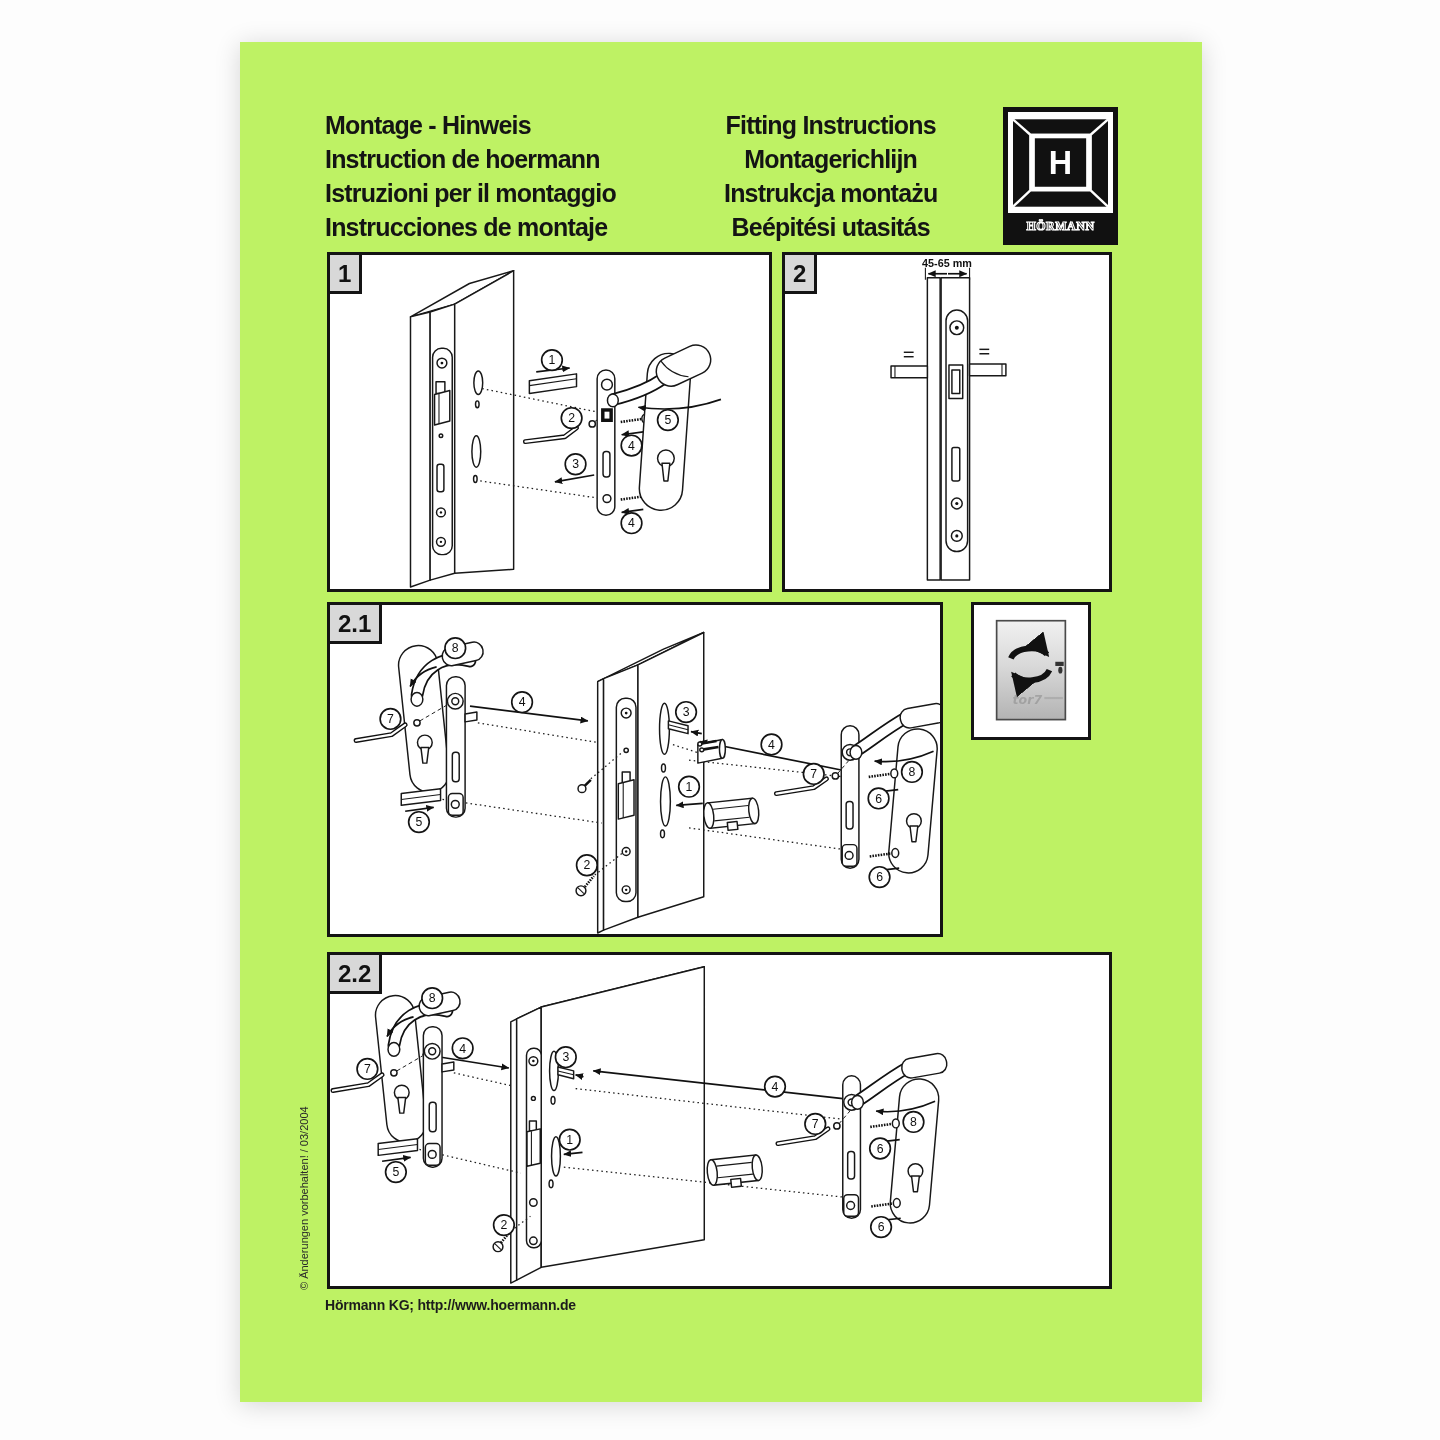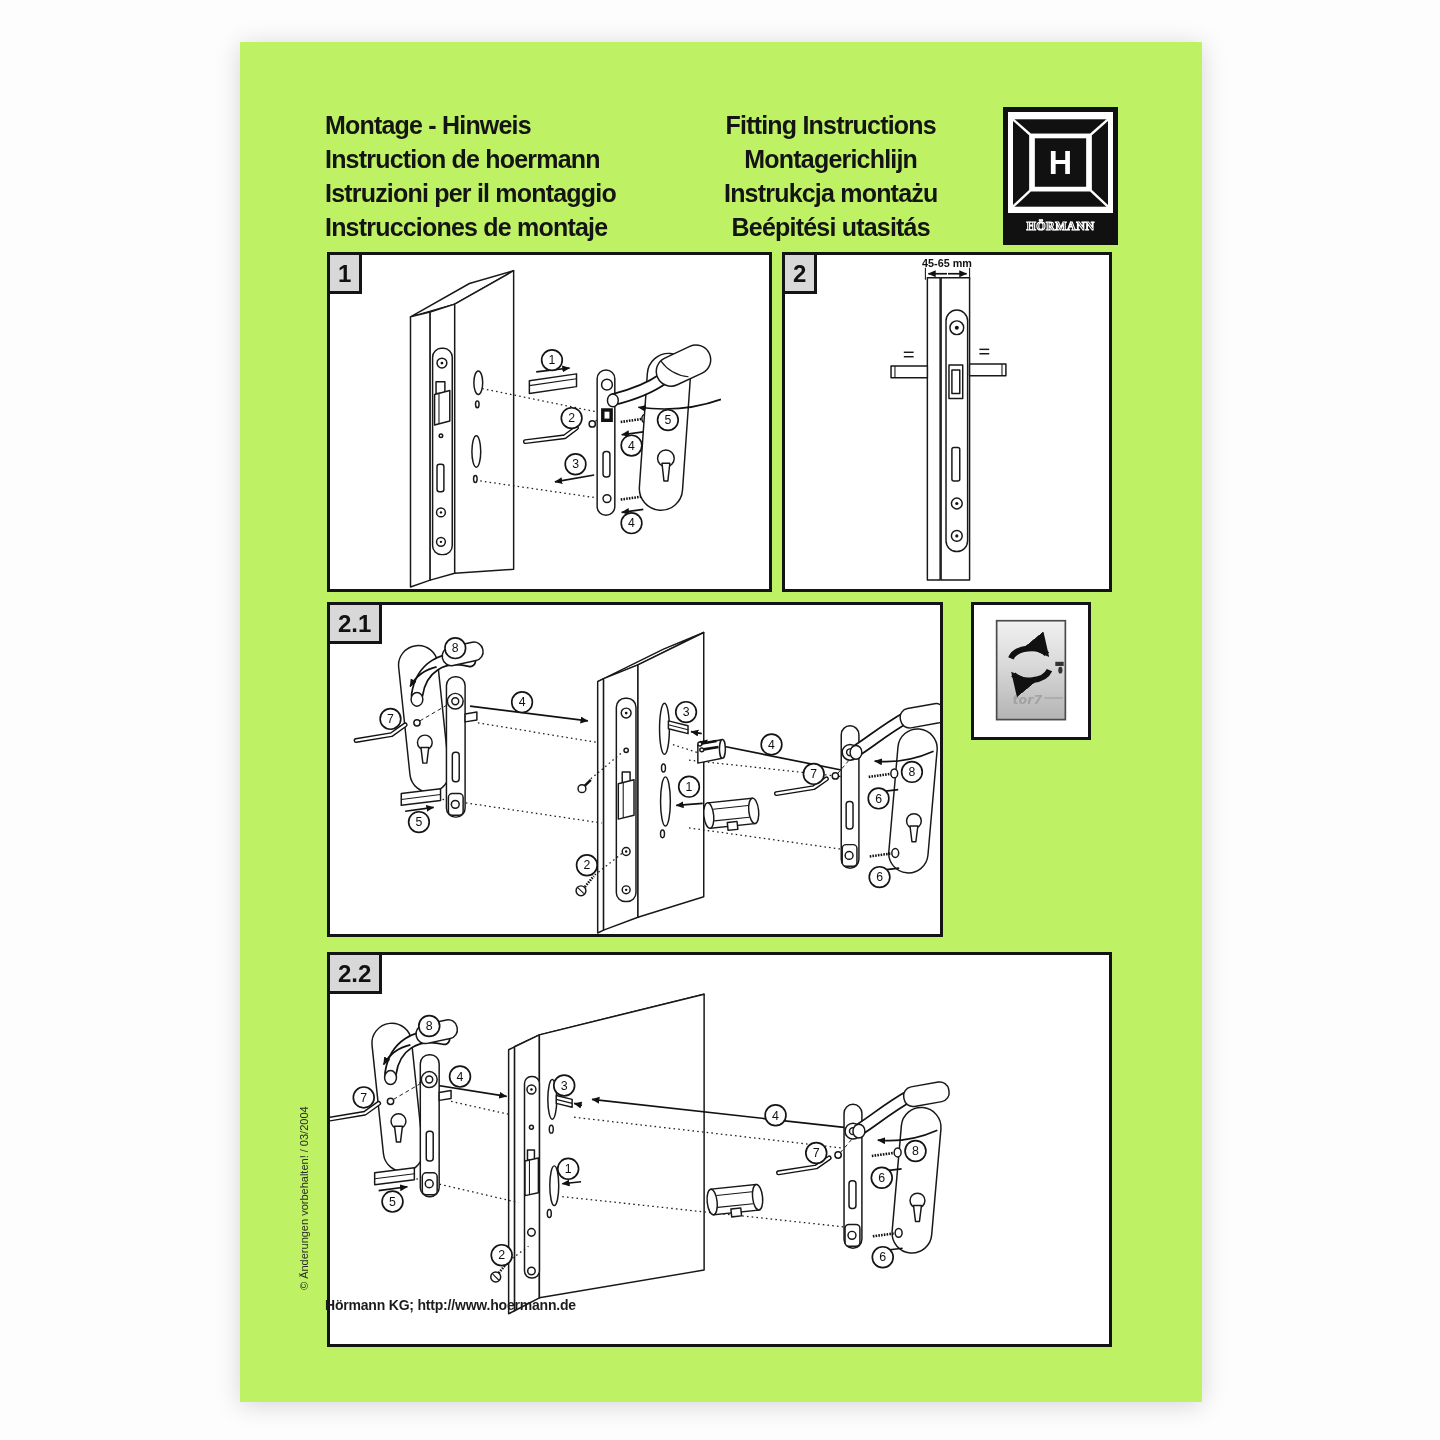--- a/index.html
+++ b/index.html
@@ -12,21 +12,21 @@
   .logo{position:absolute;left:763px;top:65px;width:115px;height:138px;background:#fff;
         border:5px solid #111;box-sizing:border-box;}
   .logo .emblem{position:absolute;left:5px;top:4px;width:95px;height:94px;}
   .logo .brand{position:absolute;left:0;right:0;bottom:0;height:27px;line-height:27px;background:#111;
         color:#000;-webkit-text-stroke:1.1px #fff;text-align:center;font-weight:bold;font-size:12px;
         letter-spacing:.5px;font-family:"Liberation Serif",serif;}
   .panel{position:absolute;border:3px solid #141414;background:#fff;box-sizing:border-box;}
   #p1{left:87px;top:210px;width:445px;height:340px;}
   #p2{left:542px;top:210px;width:330px;height:340px;}
   #p21{left:87px;top:560px;width:616px;height:335px;}
-  #p22{left:87px;top:910px;width:785px;height:395px;}
+  #p22{left:87px;top:910px;width:785px;height:337px;}
   .rotation-box{position:absolute;left:731px;top:560px;width:120px;height:138px;
         border:3px solid #141414;box-sizing:border-box;background:#fff;}
   .panel-label{position:absolute;left:-3px;top:-3px;background:#d8d8d8;border:3px solid #141414;
         font-weight:bold;font-size:24px;line-height:1;padding:7px 8px 5px;color:#111;z-index:2;}
   svg.art{position:absolute;left:0;top:0;width:100%;height:100%;display:block;}
   .footer-line{position:absolute;left:85px;top:1255px;font-size:14px;font-weight:bold;
         letter-spacing:-0.2px;color:#1c1c1c;}
   .side-note{position:absolute;left:58px;top:1248px;transform:rotate(-90deg);transform-origin:0 0;
         font-size:11px;color:#2a2a2a;white-space:nowrap;}
   

